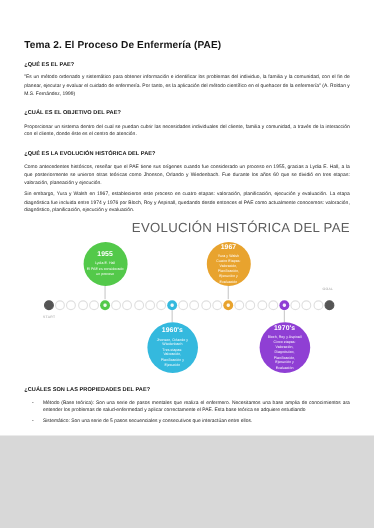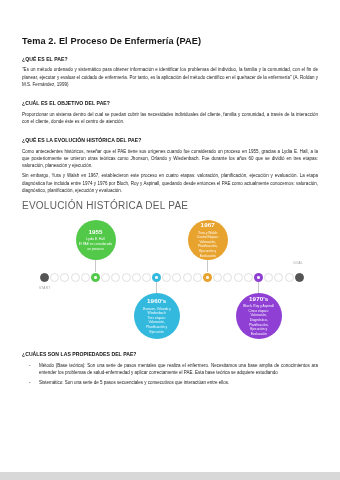--- a/index.html
+++ b/index.html
@@ -6,21 +6,21 @@
     margin: 0;
     padding: 0;
     background: #d8d8d8;
   }
   body {
     font-family: "Liberation Sans", sans-serif;
   }
   .page {
     position: relative;
     width: 340px;
-    height: 472px;
+    height: 396px;
     background: #ffffff;
     overflow: hidden;
     box-sizing: border-box;
   }
   .sheet {
     position: absolute;
     left: 0; top: 0;
     width: 340px;
     height: 480px;
     background: #fff;
@@ -55,22 +55,22 @@
   .gap-lg { height: 11px; }
 
   
   .info {
     position: relative;
     width: 296px;
     height: 140px;
     margin: 6px auto 0 auto;
   }
   .info-title {
-    text-align: left;
-    font-size: 10px;
+    text-align: right;
+    font-size: 12px;
     color: #5d5d5d;
     letter-spacing: 0.25px;
     font-weight: 400;
     margin-bottom: 5px;
   }
   .track {
     position: absolute;
     left: 18px;
     top: 72px;
     width: 260px;

